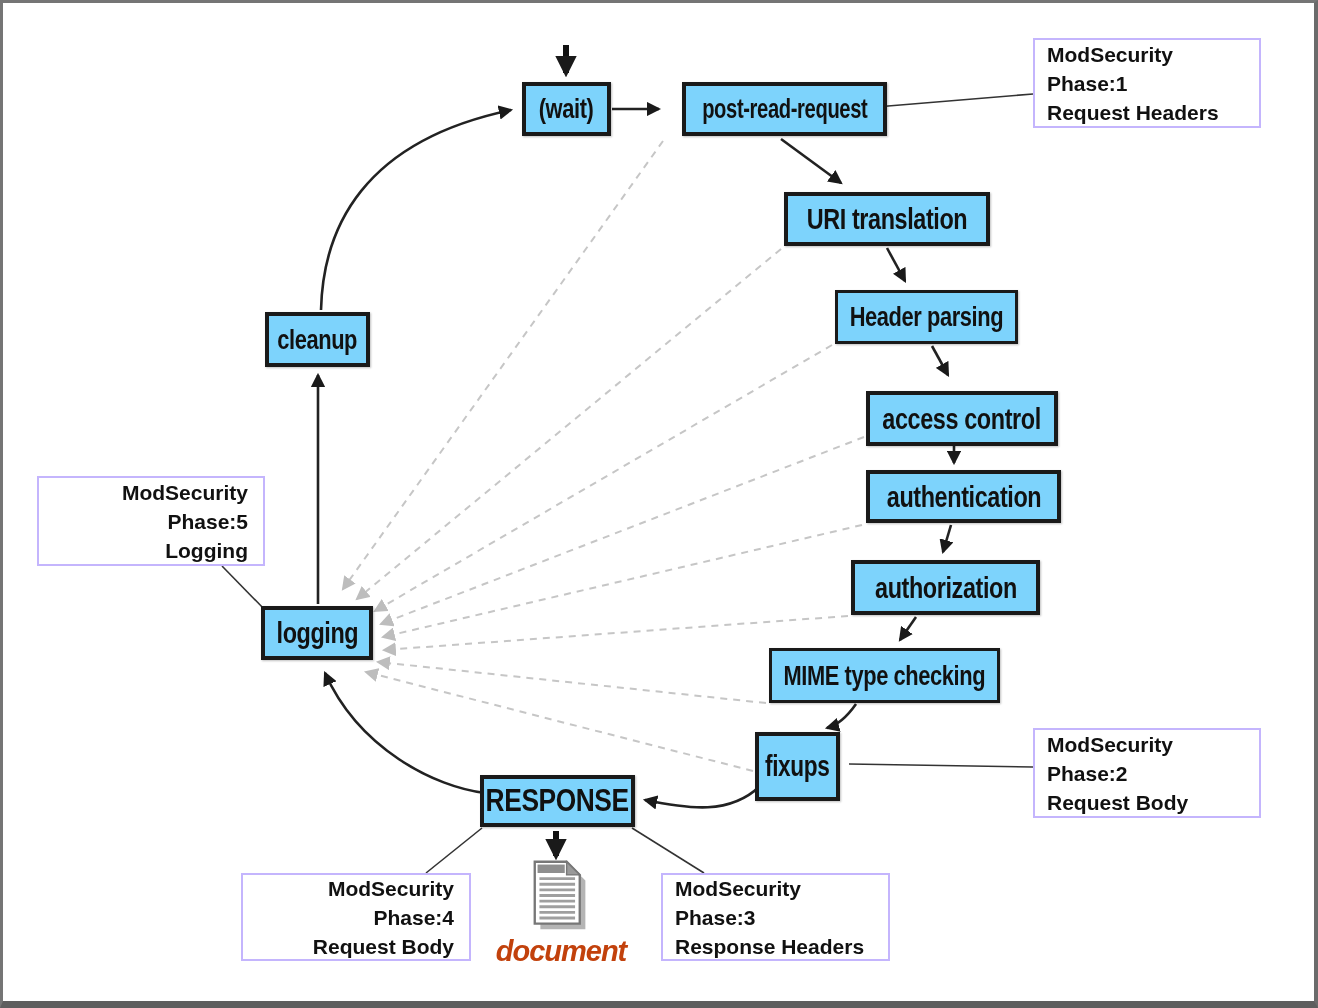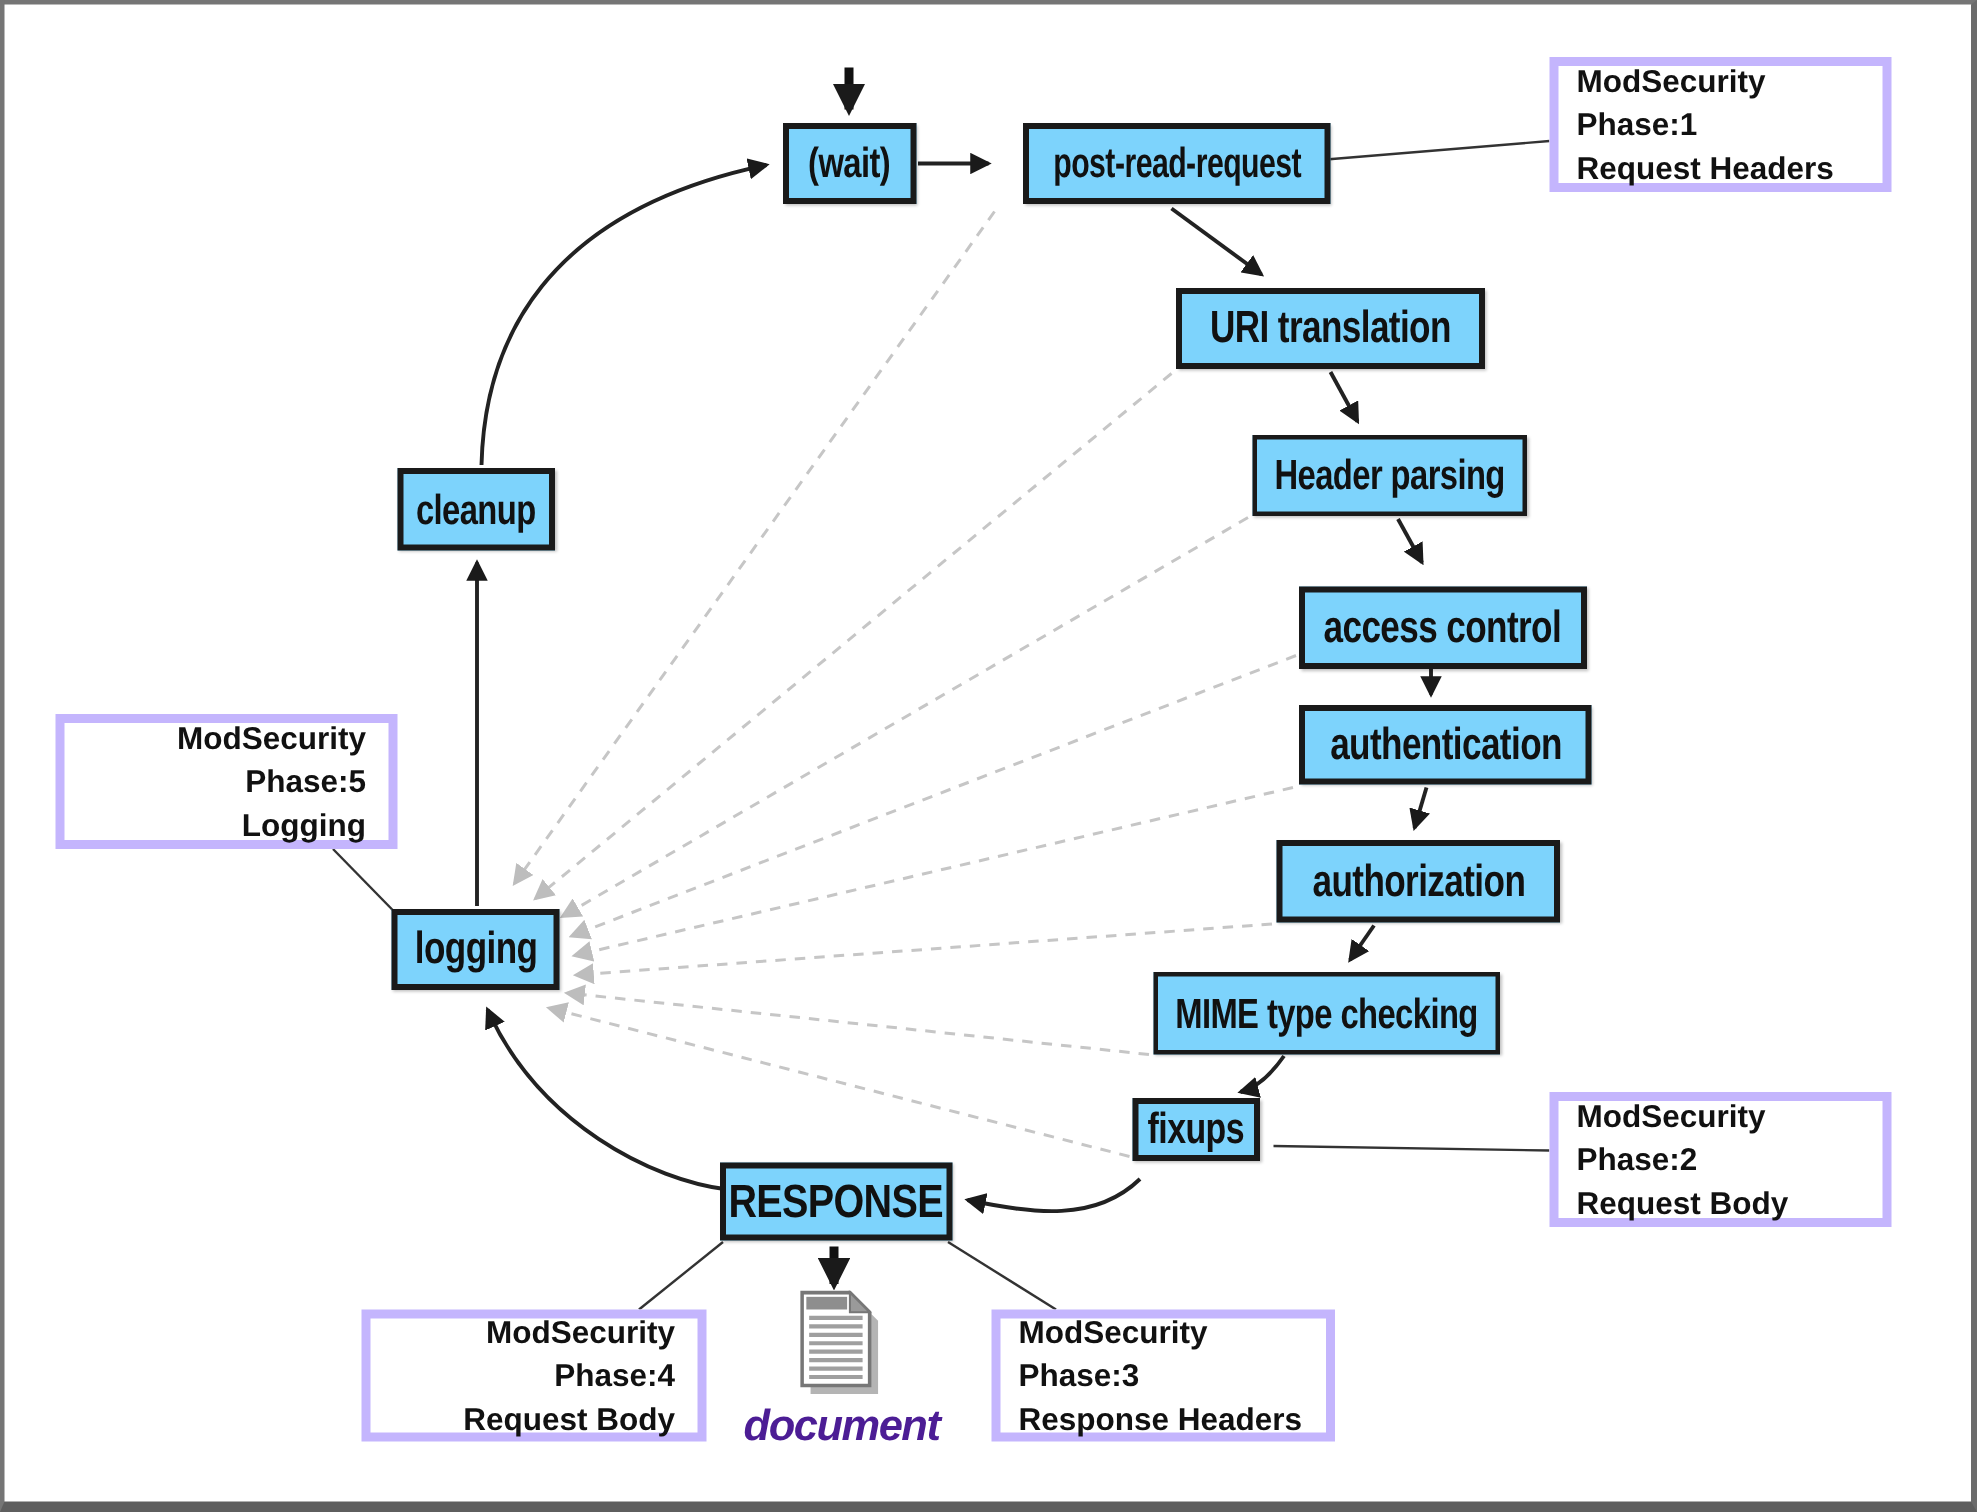--- a/index.html
+++ b/index.html
@@ -25,34 +25,34 @@
   }
   .node .lbl{
     font-weight:bold;color:#111;
     white-space:nowrap;display:inline-block;
     transform:scaleX(.78);transform-origin:center;
     letter-spacing:-0.5px;
   }
   .anno{
     position:absolute;
     box-sizing:border-box;
-    border:6px solid #c4b5fd;
+    border:2px solid #c4b5fd;
     background:#ffffff;
     display:flex;flex-direction:column;justify-content:center;
     font-weight:bold;font-size:21px;line-height:29px;color:#111;
     padding:0 12px;
   }
   .anno.left{align-items:flex-start;text-align:left;}
   .anno.right{text-align:right;padding-right:15px;}
   #doc-figure{
     position:absolute;left:488px;top:855px;width:140px;height:110px;
     display:flex;flex-direction:column;align-items:center;
   }
   #doc-label{
-    font-weight:bold;font-style:italic;font-size:29px;color:#4c1d95;
+    font-weight:bold;font-style:italic;font-size:29px;color:#c2410c;
     margin-top:2px;letter-spacing:-1px;
   }
 </style>
 </head>
 <body>
 
 <div id="frame">
 
   <svg id="wires" viewBox="0 0 1318 1008" xmlns="http://www.w3.org/2000/svg">
     <defs>
@@ -124,21 +124,21 @@
   </div>
   <div class="node" style="left:863px;top:467px;width:195px;height:53px;">
     <span class="lbl" style="font-size:30px;">authentication</span>
   </div>
   <div class="node" style="left:848px;top:557px;width:189px;height:55px;">
     <span class="lbl" style="font-size:30px;">authorization</span>
   </div>
   <div class="node" style="left:766px;top:645px;width:231px;height:55px;border-width:3px;">
     <span class="lbl" style="font-size:28px;">MIME type checking</span>
   </div>
-  <div class="node" style="left:752px;top:729px;width:85px;height:42px;">
+  <div class="node" style="left:752px;top:729px;width:85px;height:69px;">
     <span class="lbl" style="font-size:29px;">fixups</span>
   </div>
   <div class="node" style="left:477px;top:772px;width:155px;height:52px;">
     <span class="lbl" style="font-size:31px;transform:scaleX(.85);">RESPONSE</span>
   </div>
   <div class="node" style="left:258px;top:603px;width:112px;height:54px;">
     <span class="lbl" style="font-size:30px;">logging</span>
   </div>
   <div class="node" style="left:262px;top:309px;width:105px;height:55px;">
     <span class="lbl" style="font-size:28px;">cleanup</span>

